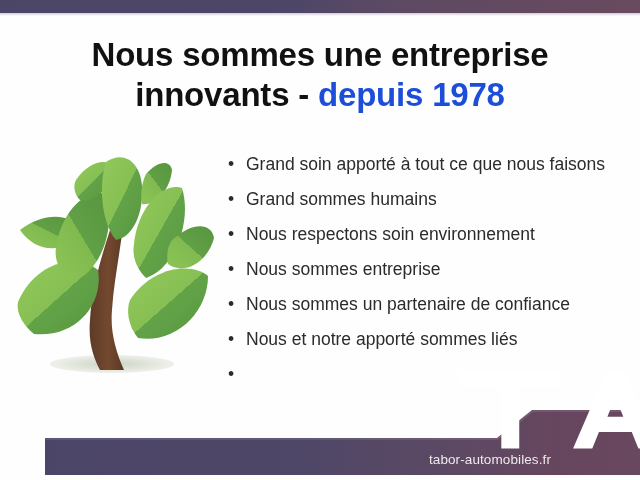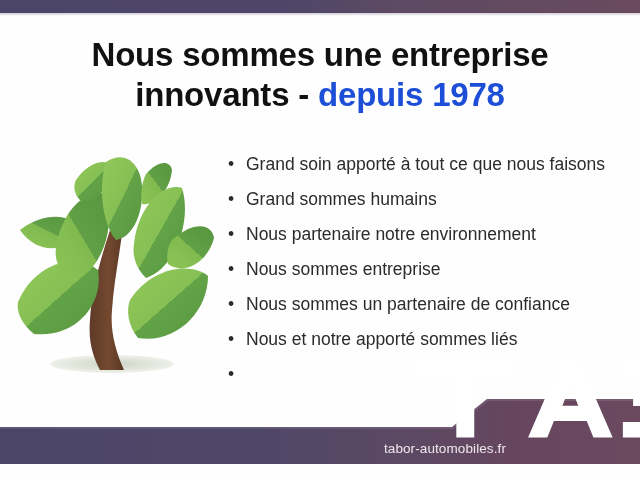--- a/index.html
+++ b/index.html
@@ -59,22 +59,23 @@
   }
 
   
   .tree{
     position:absolute;left:12px;top:152px;width:206px;height:234px;
   }
   .tree svg{display:block;width:206px;height:234px;}
 
   
   .footer{
-    position:absolute;left:0;bottom:16px;width:520px;height:82px;
+    position:absolute;left:0;bottom:5px;width:520px;height:82px;
     pointer-events:none;
+    padding-left:45px;
   }
   .footer svg{display:block;width:640px;height:82px;}
 
   .logo-wrap{
     position:absolute;right:12px;bottom:8px;
     text-align:right;
     width:200px;
   }
   .logo-mark{display:block;margin-left:auto;}
   .logo-tagline{
@@ -150,21 +151,21 @@
         <path d="M160 88 C 182 68, 200 72, 202 86 C 196 110, 172 124, 156 112 C 154 102, 156 94, 160 88 Z" fill="url(#lfB)"></path>
 
         <path d="M118 148 C 140 114, 180 110, 196 124 C 196 160, 164 192, 126 186 C 116 174, 114 158, 118 148 Z" fill="url(#lfA)"></path>
       </g>
     </svg>
   </div>
 
   <ul class="bullets">
     <li><span class="dot">•</span><span>Grand soin apporté à tout ce que nous faisons</span></li>
     <li><span class="dot">•</span><span>Grand sommes humains</span></li>
-    <li><span class="dot">•</span><span>Nous partenaire notre environnement</span></li>
+    <li><span class="dot">•</span><span>Nous respectons soin environnement</span></li>
     <li><span class="dot">•</span><span>Nous sommes entreprise</span></li>
     <li><span class="dot">•</span><span>Nous sommes un partenaire de confiance</span></li>
     <li><span class="dot">•</span><span>Nous et notre apporté sommes liés</span></li>
     <li><span class="dot">•</span></li>
   </ul>
 
   <div class="footer">
     <svg viewBox="0 0 640 82" xmlns="http://www.w3.org/2000/svg" preserveAspectRatio="none" aria-hidden="true">
       <defs>
         <linearGradient id="bandG" x1="0" y1="0" x2="1" y2="0">

